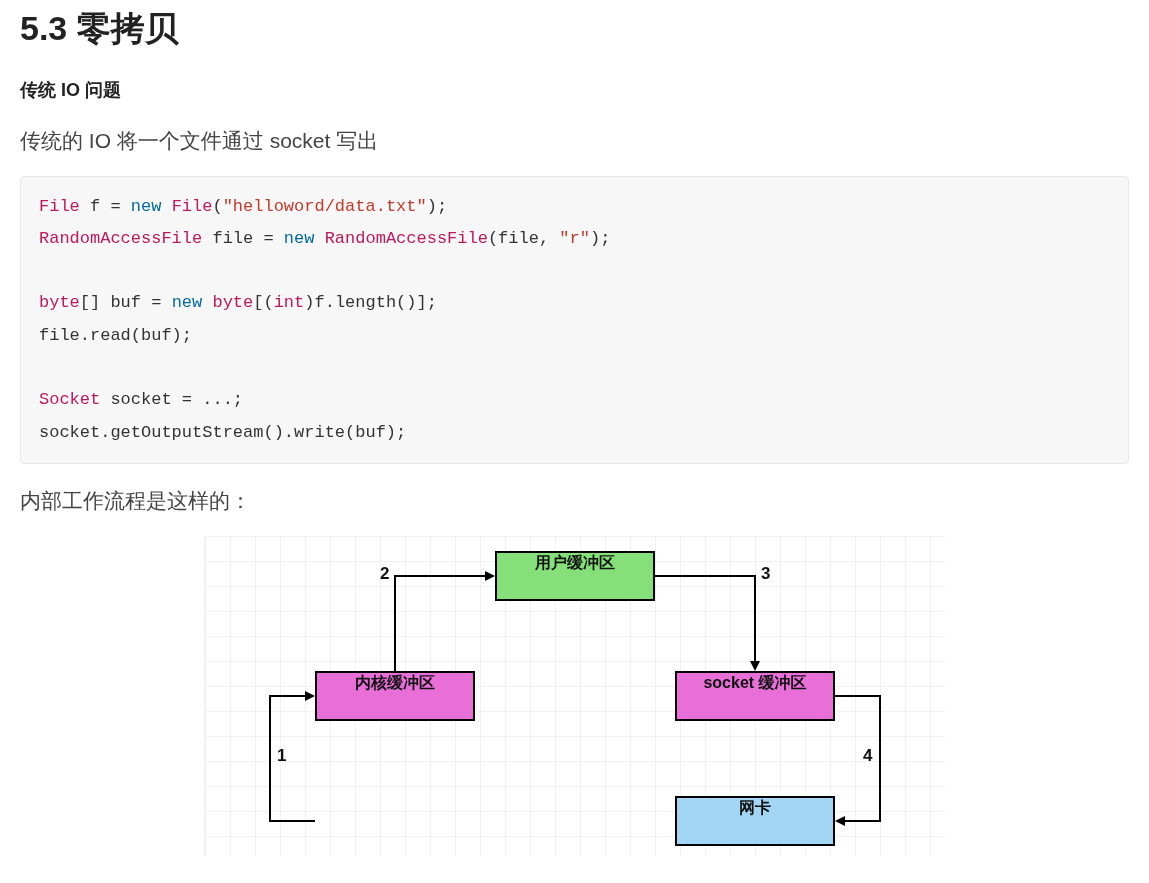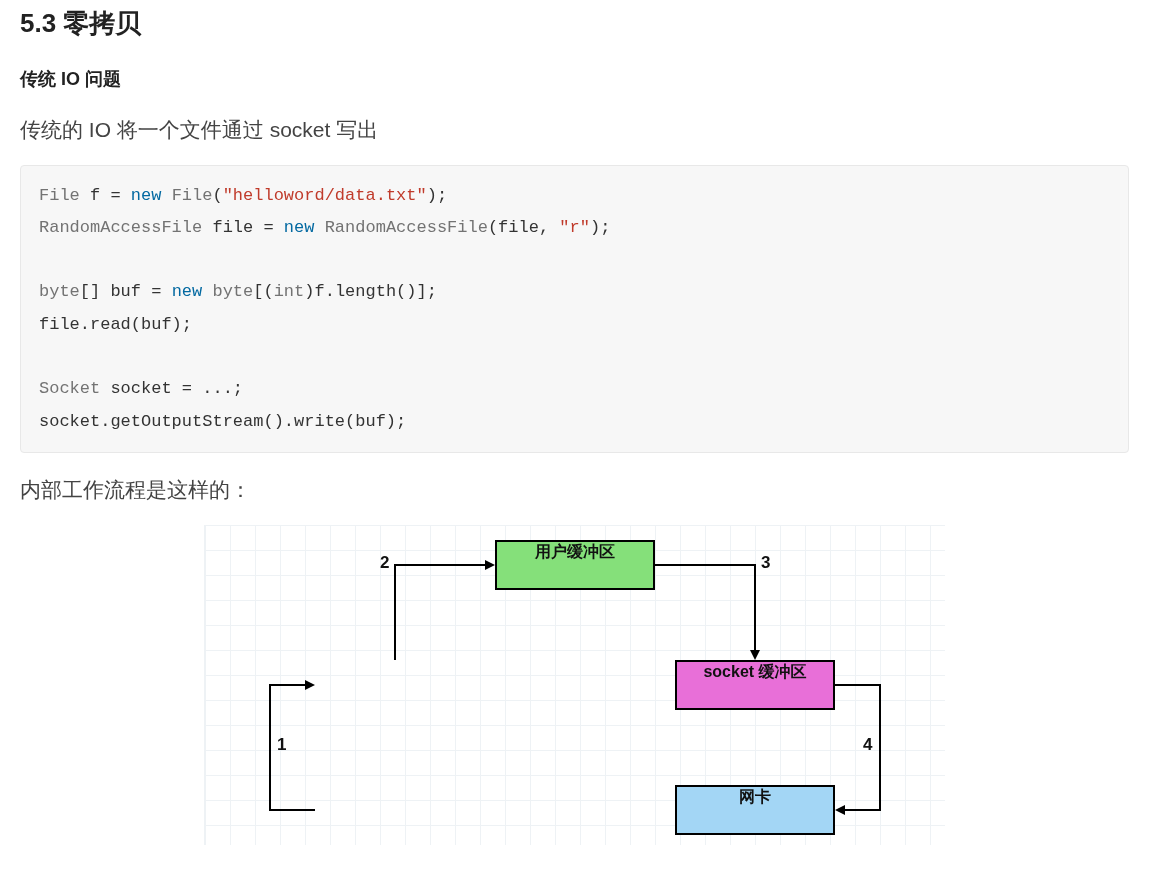--- a/index.html
+++ b/index.html
@@ -4,37 +4,37 @@
 <style>
   html,body{margin:0;padding:0;}
   body{
     font-family:-apple-system,BlinkMacSystemFont,"Segoe UI","PingFang SC","Microsoft YaHei",sans-serif;
     color:#333;
     width:1149px;
     box-sizing:border-box;
     padding:0 20px 20px 20px;
     background:#fff;
   }
-  h2.section-title{font-size:26px;font-weight:700;color:#222;margin:6px 0 26px 0;}
+  h2.section-title{font-size:34px;font-weight:700;color:#222;margin:6px 0 26px 0;}
   h3.sub-title{font-size:18px;font-weight:700;color:#222;margin:0 0 22px 0;}
   p.para{font-size:21px;color:#444;margin:0 0 18px 0;line-height:1.6;}
   pre.code{
     background:#f7f7f7;
     border:1px solid #e8e8e8;
     border-radius:4px;
     padding:14px 18px;
     font-family:Consolas,"Courier New",monospace;
     font-size:17px;
     line-height:1.9;
     color:#333;
     margin:0 0 20px 0;
     white-space:pre;
     overflow:auto;
   }
-  .tok-type{color:#737373;}   
+  .tok-type{color:#be185d;}   
   .tok-kw{color:#0369a1;}     
   .tok-str{color:#c03b2b;}    
 
   
   .diagram-wrap{display:flex;justify-content:center;}
   .diagram{
     position:relative;
     width:740px;
     height:320px;
     background-color:#fff;
@@ -95,20 +95,23 @@
       <path d="M190 135 V40 H288" fill="none" stroke="#000" stroke-width="2" marker-end="url(#ah)"></path>
 
       <path d="M450 40 H550 V133" fill="none" stroke="#000" stroke-width="2" marker-end="url(#ah)"></path>
 
       <path d="M630 160 H675 V285 H632" fill="none" stroke="#000" stroke-width="2" marker-end="url(#ah)"></path>
     </svg>
 
     <div class="dbox b-green" style="left:290px;top:15px;width:160px;height:50px;">
       <span>用户缓冲区</span>
     </div>
+    <div class="dbox b-pink" style="left:110px;top:135px;width:160px;height:50px;">
+      <span>内核缓冲区</span>
+    </div>
     <div class="dbox b-pink" style="left:470px;top:135px;width:160px;height:50px;">
       <span>socket 缓冲区</span>
     </div>
     <div class="dbox b-blue" style="left:470px;top:260px;width:160px;height:50px;">
       <span>网卡</span>
     </div>
 
     <div class="dlabel" style="left:72px;top:210px;">1</div>
     <div class="dlabel" style="left:175px;top:28px;">2</div>
     <div class="dlabel" style="left:556px;top:28px;">3</div>

